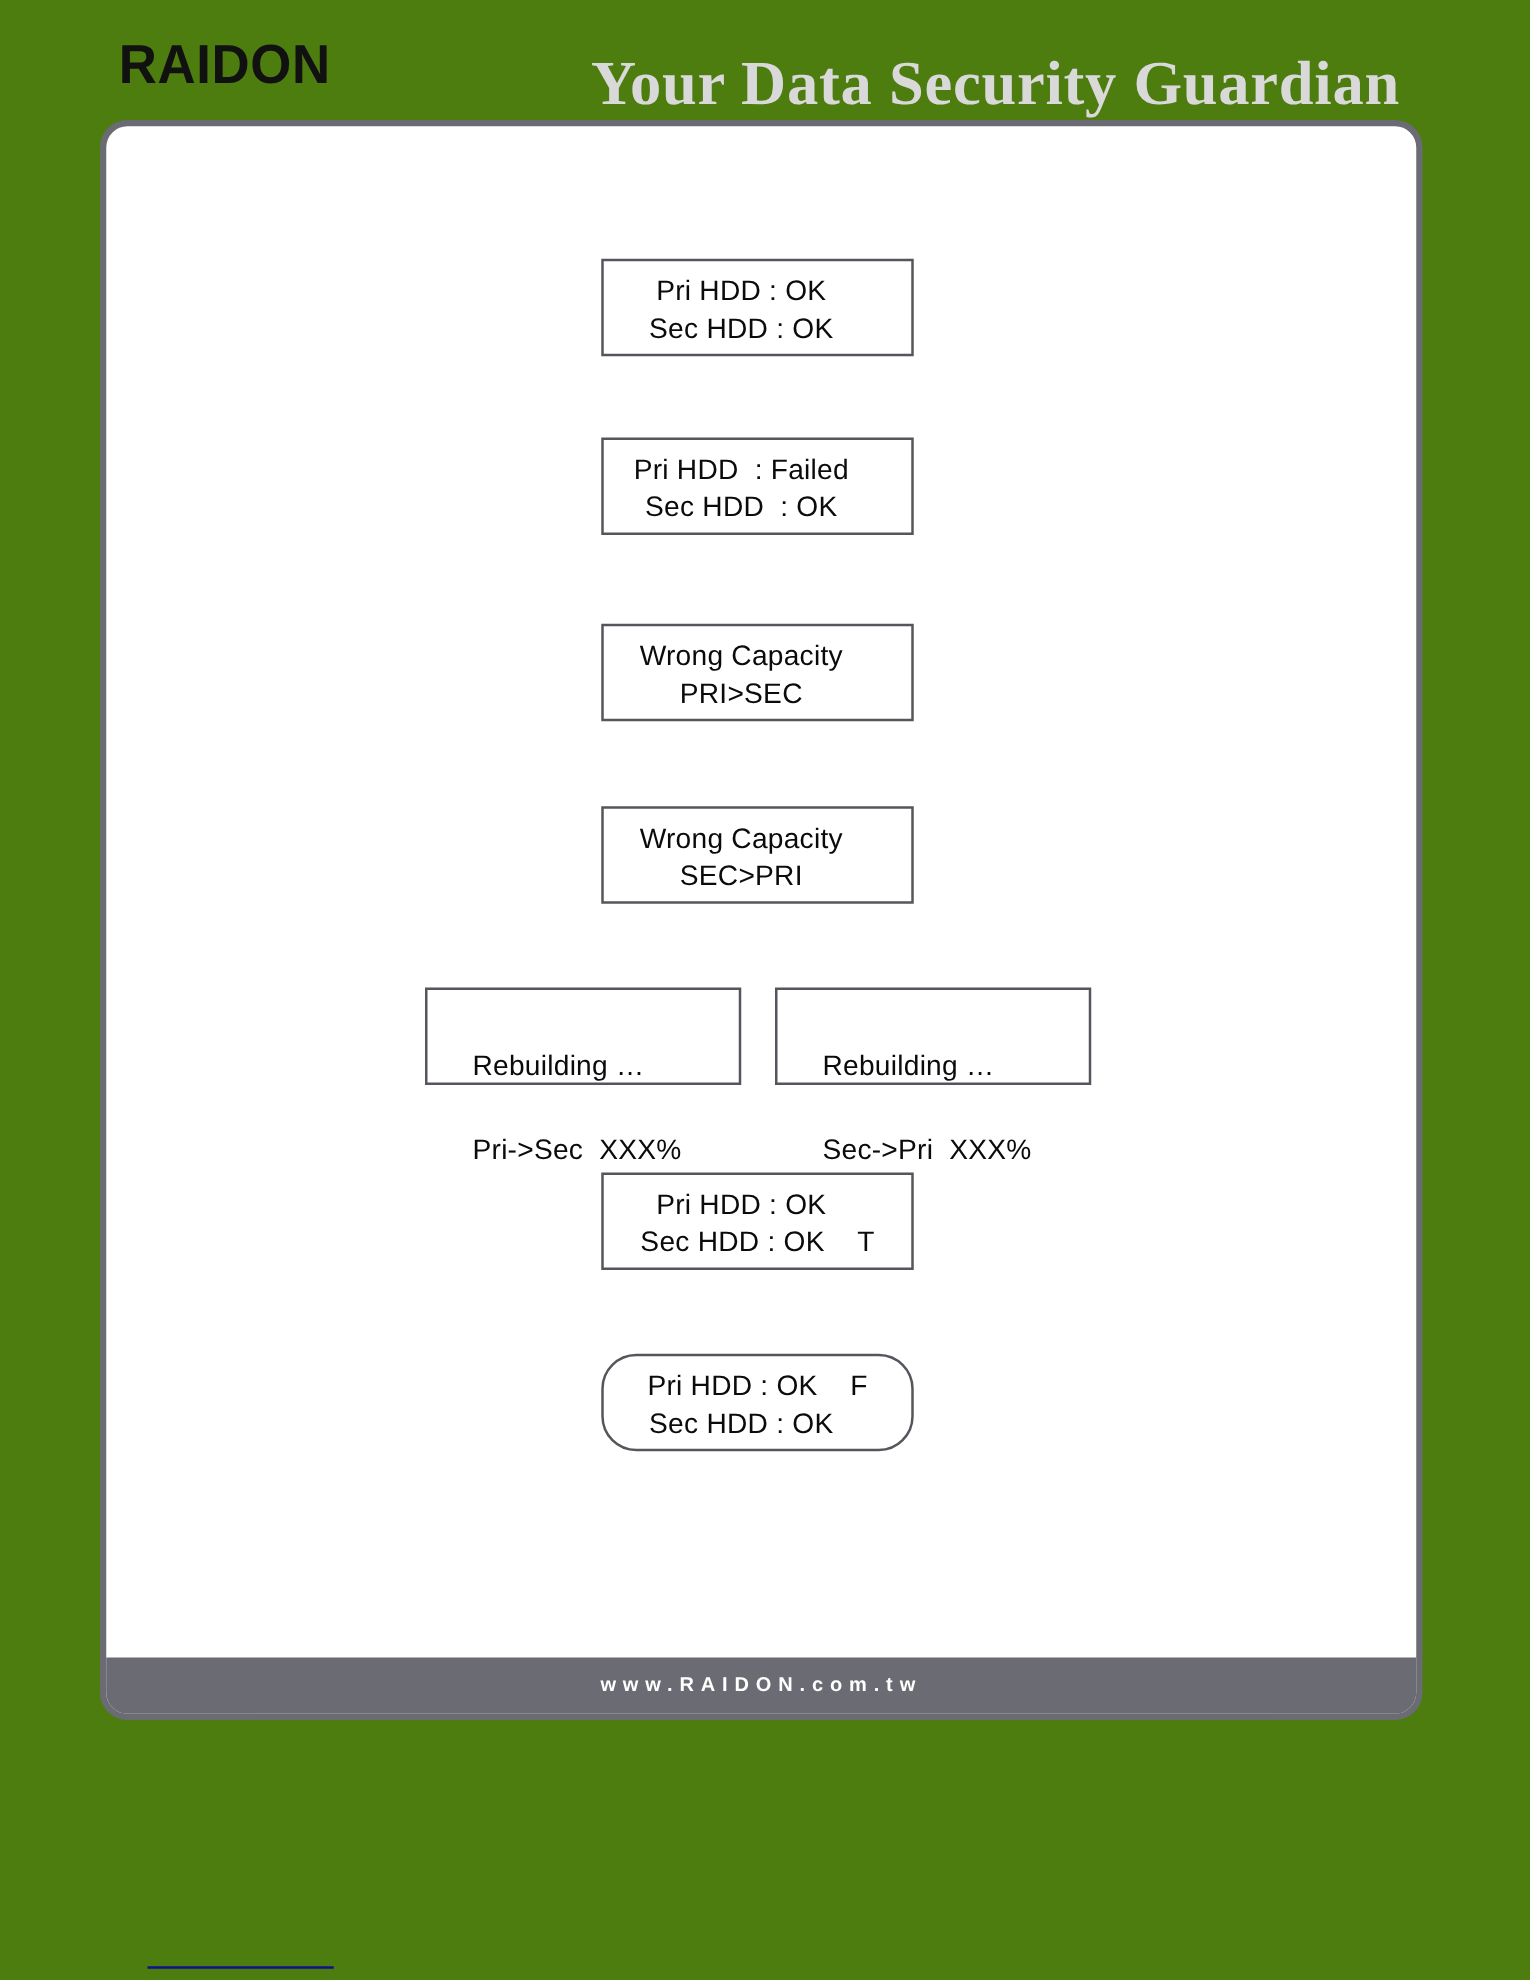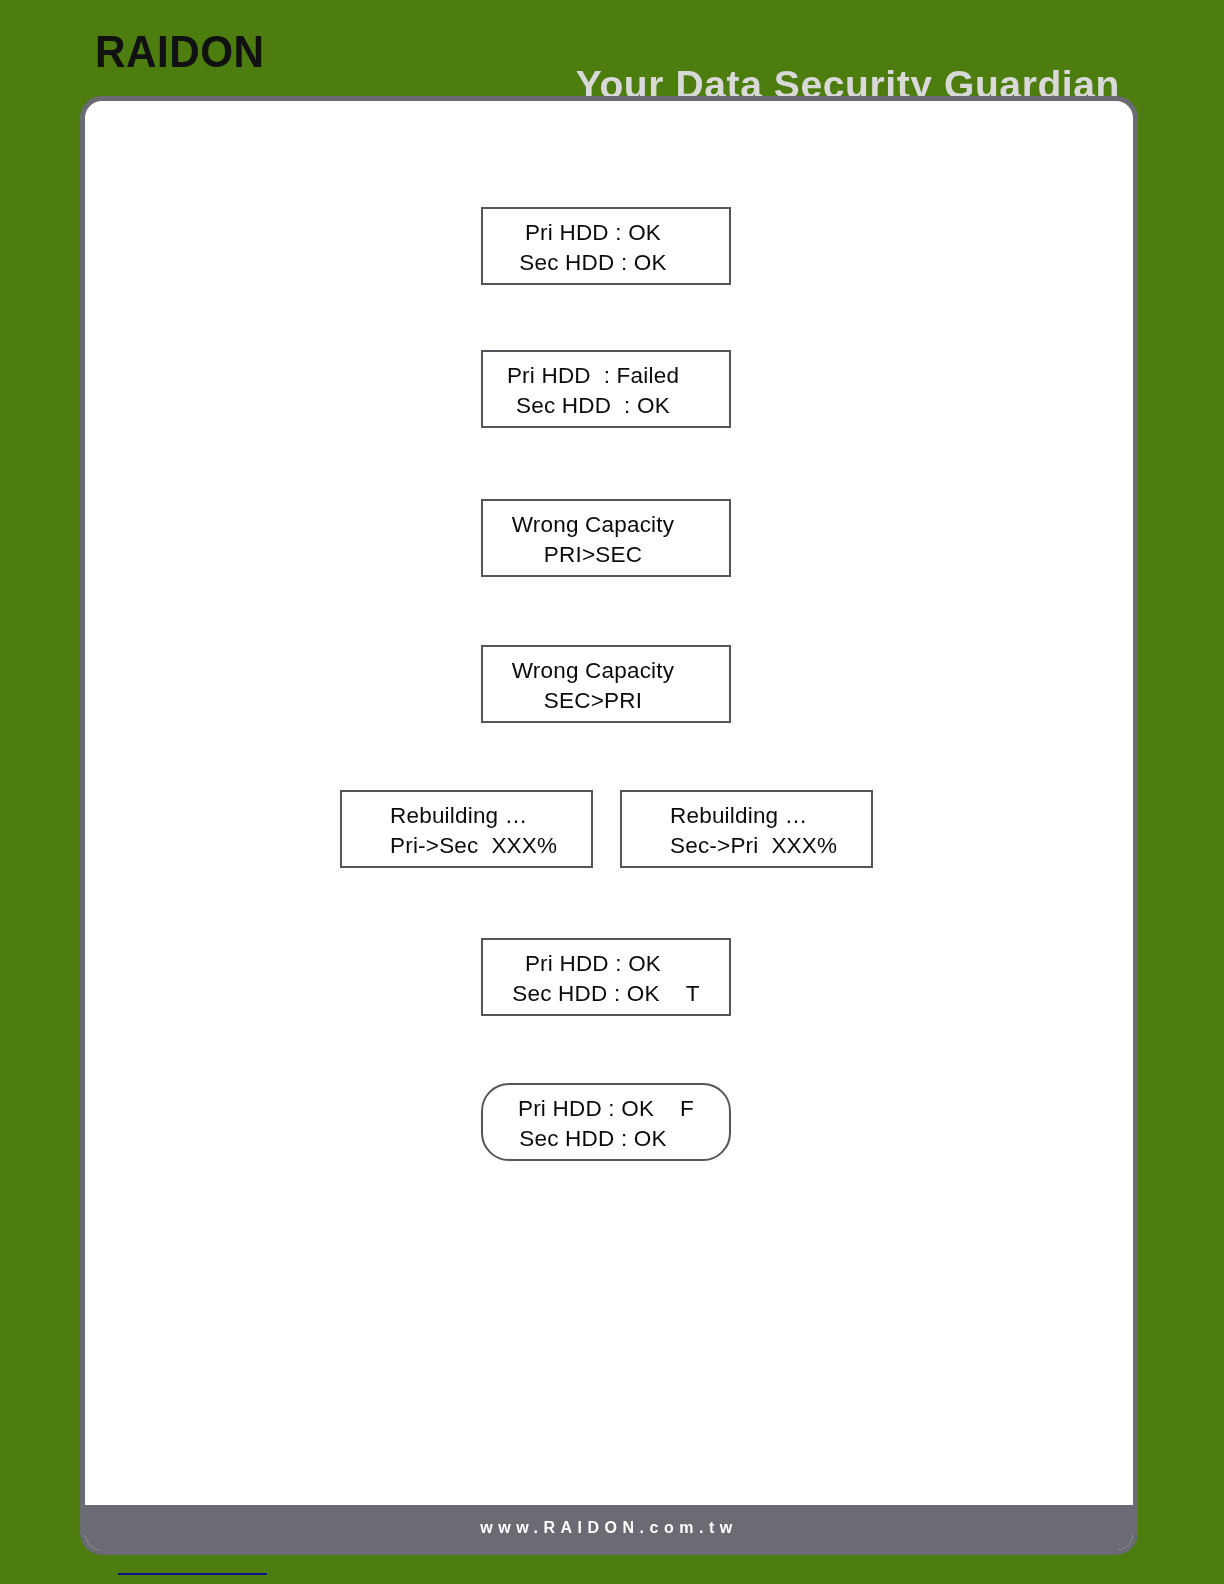--- a/index.html
+++ b/index.html
@@ -39,37 +39,37 @@
     line-height: 46px;
     letter-spacing: 0.5px;
     color: #111111;
     transform: scaleX(0.96);
     transform-origin: left top;
     white-space: nowrap;
   }
   .brand-tagline {
     position: absolute;
     right: 104px;
-    top: 64px;
-    font-family: Liberation Sans, sans-serif;
+    top: 45px;
+    font-family: Liberation Serif, serif;
     font-weight: bold;
-    font-size: 39px;
+    font-size: 50px;
     line-height: 42px;
     letter-spacing: 0.6px;
     color: #d9d9d9;
     white-space: nowrap;
   }
 
   
   .content-frame {
     position: absolute;
     left: 80px;
     top: 96px;
     width: 1058px;
-    height: 1459px;
+    height: 1280px;
     border: 5px solid #6b6b73;
     border-radius: 22px;
     background: #ffffff;
     box-sizing: border-box;
     overflow: hidden;
   }
 
   .frame-body {
     position: absolute;
     left: 0;
@@ -91,21 +91,22 @@
     font-size: 22.5px;
     line-height: 30px;
     color: #0b0b0b;
     white-space: pre;
     letter-spacing: 0.2px;
   }
   .lcd.center .lcd-line {
     text-align: center;
   }
   .lcd.indent .lcd-line {
-    padding-left: 48px;
+    padding-left: 36px;
+    margin-top: 37px;
   }
   .lcd .lcd-line .trailing-flag {
     margin-left: 26px;
   }
 
   
   .footer-bar {
     position: absolute;
     left: -1px;
     right: -1px;

